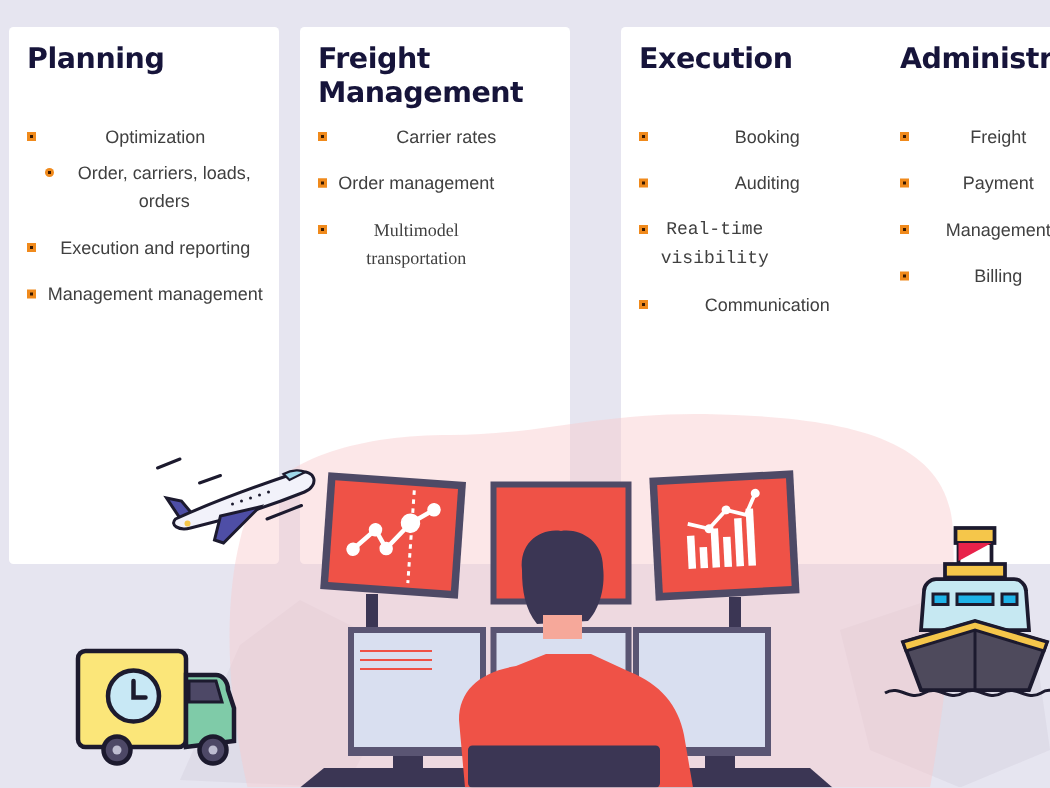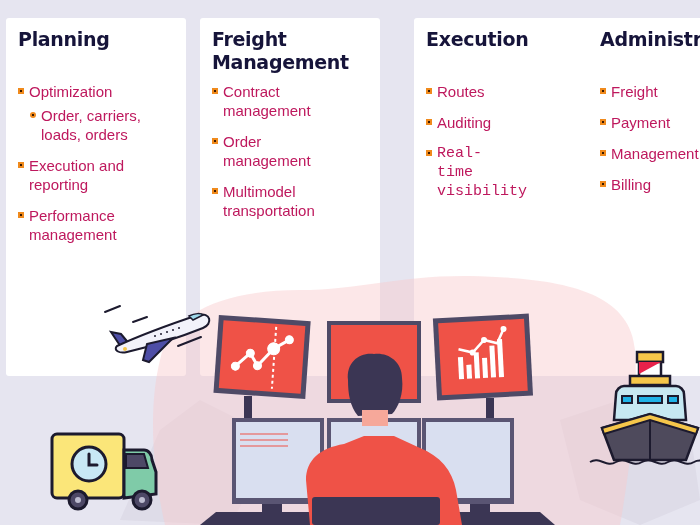--- a/index.html
+++ b/index.html
@@ -1,55 +1,57 @@
 <!DOCTYPE html>
 <html><head>
 <meta charset="utf-8">
 <style>
   * { box-sizing: border-box; margin: 0; padding: 0; }
   html, body { width: 700px; height: 525px; overflow: hidden; }
   body { background: #e6e5f0; font-family: "Liberation Sans", sans-serif; position: relative; color: #2a2840; }
   .card { position: absolute; top: 18px; width: 180px; height: 358px; background: #ffffff; border-radius: 3px; }
   .card h2 { position: absolute; left: 12px; top: 10px; font-size: 19px; font-weight: bold; color: #16143a; line-height: 23px; font-family: "DejaVu Sans", sans-serif; letter-spacing: -0.3px; }
   .card ul { list-style: none; position: absolute; left: 12px; top: 64px; right: 8px; }
-  .card li { position: relative; padding-left: 11px; font-size: 15px; line-height: 19px; margin-bottom: 12px; color: #be185d; }
+  .card li { position: relative; padding-left: 11px; font-size: 12px; line-height: 19px; margin-bottom: 12px; color: #404040; text-align: center; }
   .card li.sub { margin-left: 12px; margin-top: -7px; }
   .card li .bullet { position: absolute; left: 0; top: 6px; width: 6px; height: 6px; background: #f08a1c; }
   .card li .bullet::after { content: ""; position: absolute; left: 2px; top: 2px; width: 2px; height: 2px; background: #3a1a00; }
   .card li.sub .bullet { border-radius: 50%; }
   .illus { position: absolute; left: 0; top: 0; width: 700px; height: 525px; pointer-events: none; }
 </style>
 </head>
 <body>
 
 <div class="card" style="left:6px;">
   <h2>Planning</h2>
   <ul>
     <li><span class="bullet"></span><span>Optimization</span></li>
     <li class="sub"><span class="bullet"></span><span>Order, carriers, loads, orders</span></li>
     <li><span class="bullet"></span><span>Execution and reporting</span></li>
-    <li><span class="bullet"></span><span>Performance management</span></li>
+    <li><span class="bullet"></span><span>Management management</span></li>
   </ul>
 </div>
 
 <div class="card" style="left:200px;padding-left:18px;">
   <h2 style="width:140px;">Freight Management</h2>
   <ul>
-    <li style="width:120px;"><span class="bullet"></span><span>Contract management</span></li>
+    <li><span class="bullet"></span><span>Carrier rates</span></li>
+    <li style="width:120px;"><span class="bullet"></span></li>
     <li style="width:120px;"><span class="bullet"></span><span>Order management</span></li>
-    <li style="width:120px;"><span class="bullet"></span><span>Multimodel transportation</span></li>
+    <li style="width:120px;font-family:Liberation Serif, serif;"><span class="bullet"></span><span>Multimodel transportation</span></li>
   </ul>
 </div>
 
 <div class="card" style="left:394px;margin-left:20px;">
   <h2>Execution</h2>
   <ul>
-    <li><span class="bullet"></span><span>Routes</span></li>
+    <li><span class="bullet"></span><span>Booking</span></li>
     <li><span class="bullet"></span><span>Auditing</span></li>
     <li style="width:90px;font-family:Liberation Mono, monospace;"><span class="bullet"></span><span>Real-time visibility</span></li>
+    <li><span class="bullet"></span><span>Communication</span></li>
   </ul>
 </div>
 
 <div class="card" style="left:588px; width:140px;">
   <h2 style="white-space:nowrap;">Administration</h2>
   <ul>
     <li><span class="bullet"></span><span>Freight</span></li>
     <li><span class="bullet"></span><span>Payment</span></li>
     <li><span class="bullet"></span><span>Management</span></li>
     <li><span class="bullet"></span><span>Billing</span></li>

